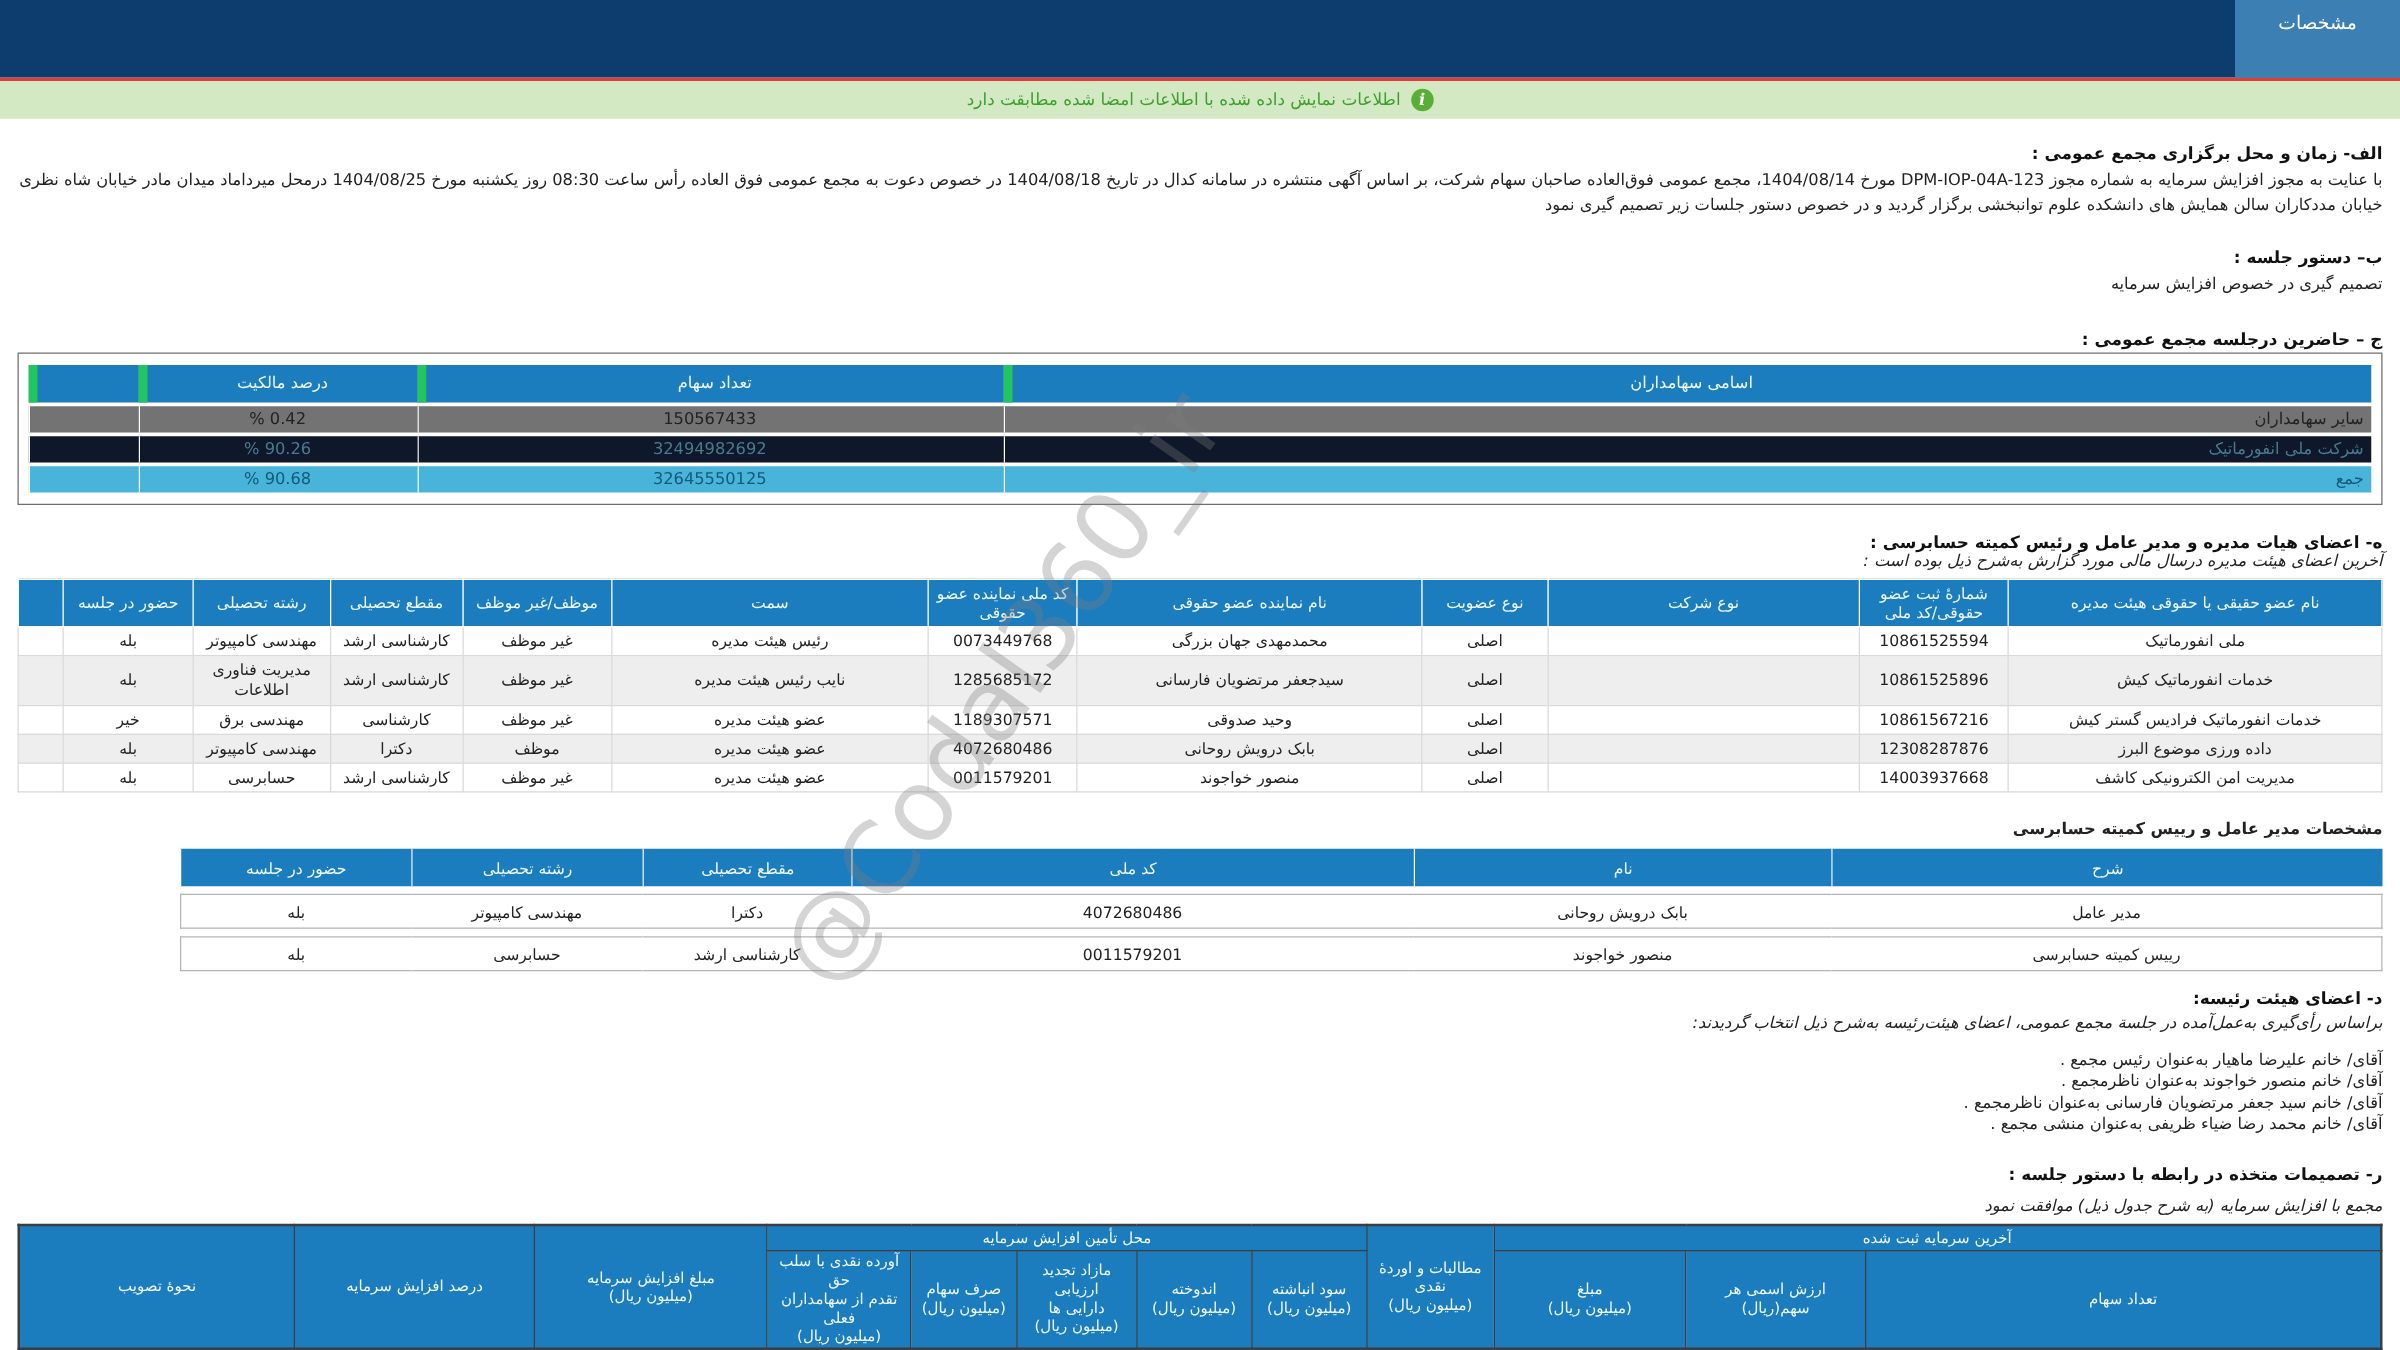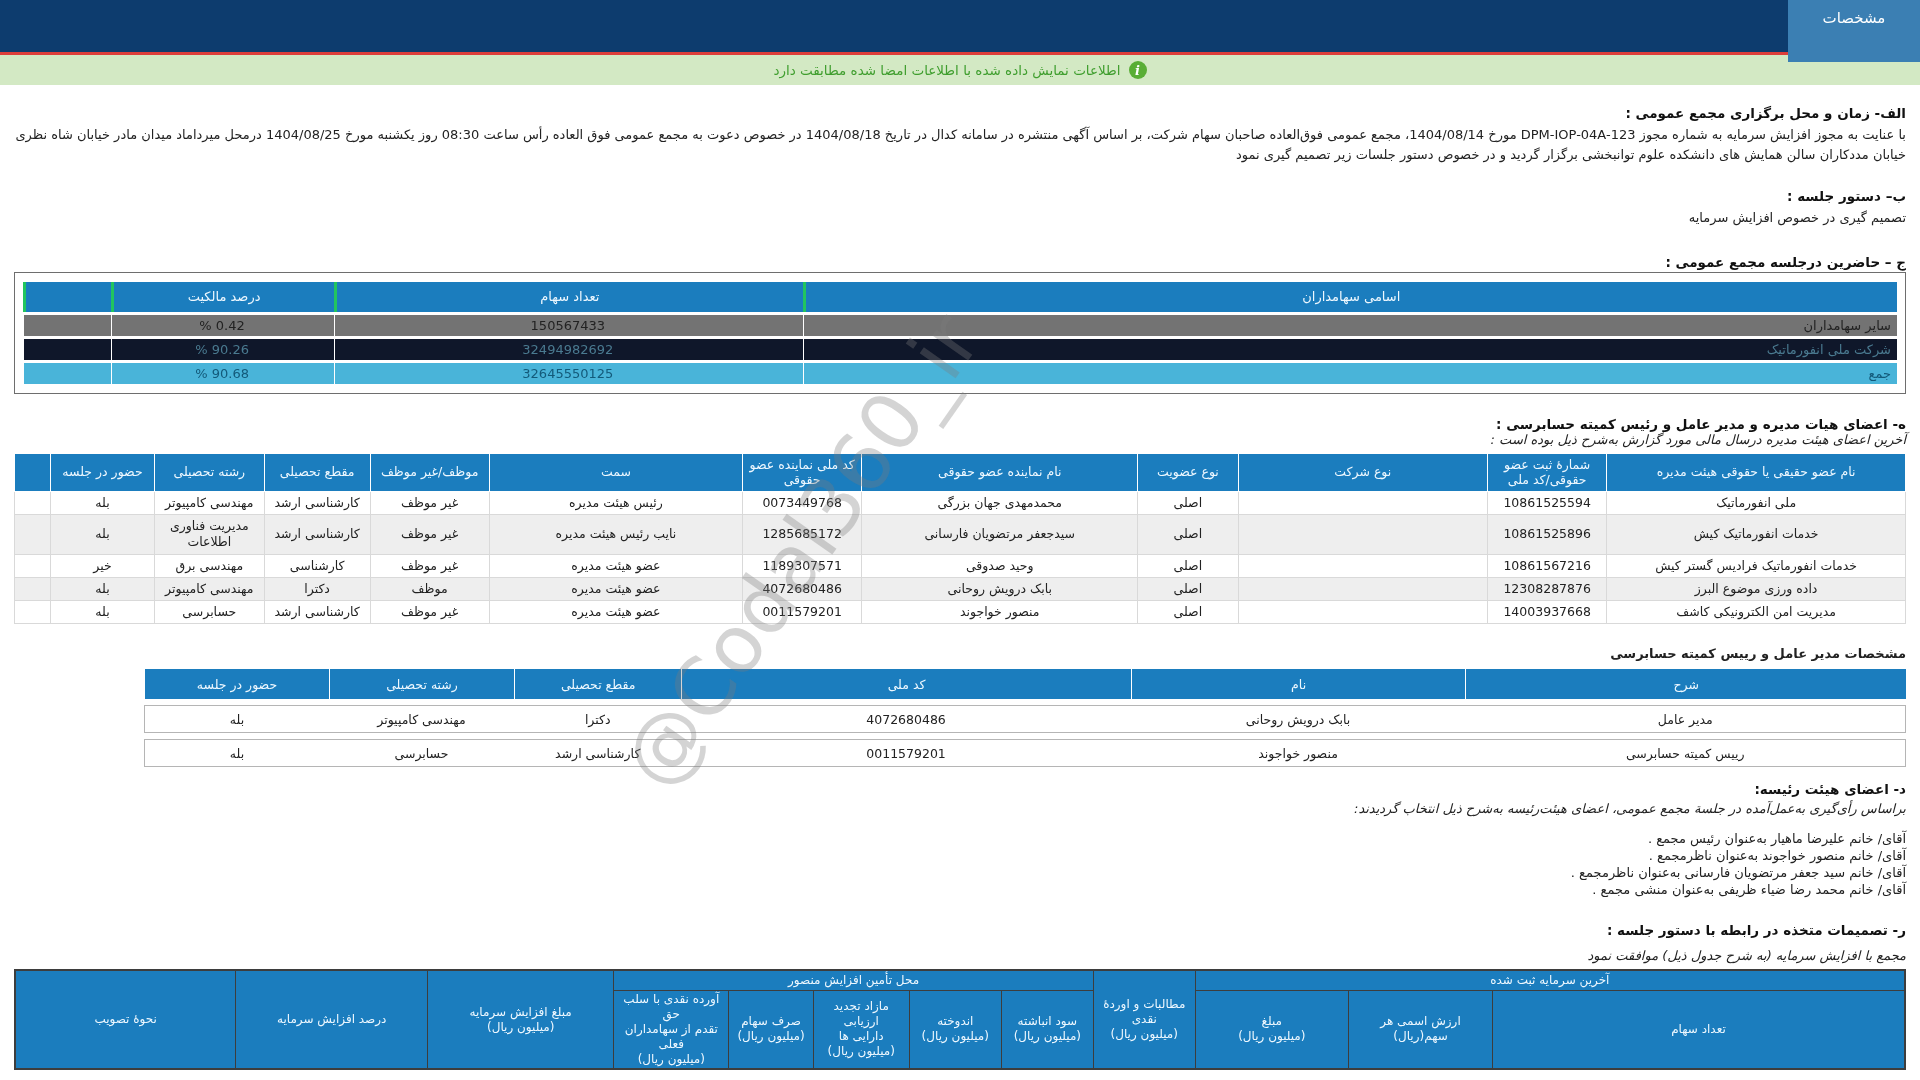--- a/index.html
+++ b/index.html
@@ -3,21 +3,21 @@
 <meta charset="utf-8">
 <style>
   * { box-sizing: border-box; }
   html,body { margin:0; padding:0; }
   body {
     width:1920px; height:1080px; background:#fff; overflow:hidden;
     direction:rtl; position:relative;
     font-family:"DejaVu Sans", sans-serif; color:#222; font-size:13px;
   }
   
-  .top-header { height:52px; background:#0d3c6e; position:relative; }
+  .top-header { height:62px; background:#0d3c6e; position:relative; }
   .top-tab {
     position:absolute; top:0; right:0; width:132px; height:62px;
     background:#3b7fb3; color:#fff; font-size:15px;
     display:flex; justify-content:center; align-items:flex-start; padding-top:9px;
     cursor:pointer;
   }
   .red-line { height:3px; background:#dd3e3a; }
   .notice {
     height:30px; background:#d3e9c4; color:#3f9e2e; font-size:13.5px;
     display:flex; align-items:center; justify-content:center; gap:8px;
@@ -32,21 +32,21 @@
   .subject { font-weight:bold; font-size:13.5px; margin:26px 0 0; color:#000; }
   .sec-title { font-weight:bold; font-size:13.5px; color:#111; margin:20px 0 4px; }
   .sec-sub { font-size:13px; margin:0 0 2px;font-style:italic; }
   .para { font-size:13px; line-height:1.5; margin:2px 0 0; }
 
   
   .jim-box { border:1px solid #6e6e6e; padding:6px 8px; margin-top:2px; background:#fff; }
   table.jim { width:100%; border-collapse:separate; border-spacing:0 3px; font-size:13px; }
   table.jim th {
     background:#1b7dbe; color:#eef8ff; font-weight:normal; height:30px; padding:2px 18px;
-    border-left:3px solid #22c55e;
+    border-left:7px solid #22c55e;
   }
   table.jim td { height:21px; text-align:center; padding:1px 6px; border-left:1px solid #fff; }
   table.jim tbody tr:nth-child(1) td { background:#737373; }
   table.jim tbody tr:nth-child(2) td { background:#0f172a; color:#4a7a90; }
   table.jim tbody tr:nth-child(3) td { background:#49b4d9; color:#135a7a; }
   table.jim td:nth-child(1) { text-align:right; }
   table.jim td:nth-child(2), table.jim td:nth-child(3) { direction:ltr; }
 
   
   table.board { width:100%; border-collapse:collapse; font-size:12.5px; margin-top:6px; }
@@ -321,21 +321,21 @@
         <col style="width:9.7%">
         <col style="width:10%">
         <col style="width:11.5%">
     </colgroup>
     <thead>
       <tr>
         <th class="grp" colspan="3">آخرین سرمایه ثبت شده</th>
         <th class="sub" rowspan="2">مطالبات و اوردهٔ
 نقدی
 (میلیون ریال)</th>
-        <th class="grp" colspan="5">محل تأمین  افزایش منصور</th>
+        <th class="grp" colspan="5">محل تأمین  افزایش سرمایه</th>
         <th class="sub" rowspan="2">مبلغ  افزایش سرمایه
 (میلیون ریال)</th>
         <th class="sub" rowspan="2">درصد افزایش سرمایه</th>
         <th class="sub" rowspan="2">نحوهٔ تصویب</th>
       </tr>
       <tr>
         <th class="sub">تعداد سهام</th>
         <th class="sub">ارزش اسمی هر سهم(ریال)</th>
         <th class="sub">مبلغ
 (میلیون ریال)</th>

